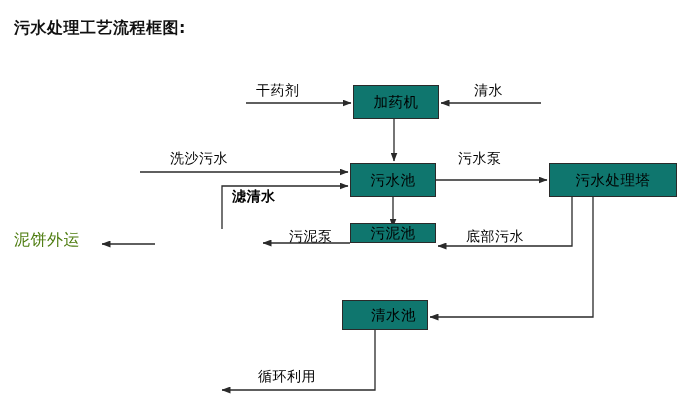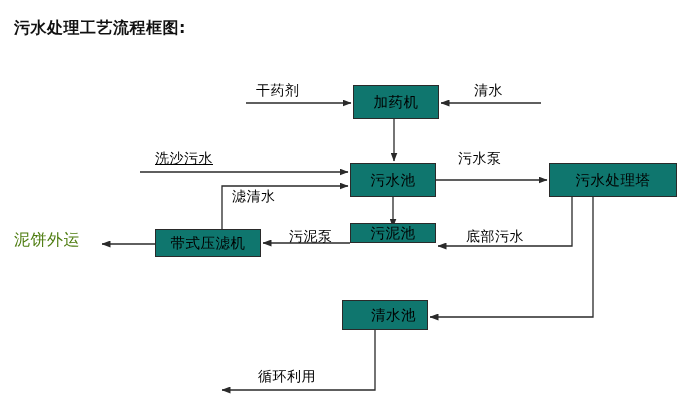--- a/index.html
+++ b/index.html
@@ -116,39 +116,36 @@
   </div>
 
   <div class="node-box" style="left:549px; top:163px; width:128px; height:34px;">
     <span>污水处理塔</span>
   </div>
 
   <div class="node-box" style="left:350px; top:163px; width:86px; height:34px;">
     <span>污水池</span>
   </div>
 
-  <div class="node-box" style="left:155px; top:229px; width:106px; height:28px;">
-    <span>带式压滤机</span>
-  </div>
 
   <div class="node-box" style="left:350px; top:223px; width:86px; height:20px;">
     <span>污泥池</span>
   </div>
 
   <div class="node-box" style="left:342px; top:300px; width:86px; height:30px;padding-left:17px;">
     <span>清水池</span>
   </div>
 
   <div class="edge-label" style="left:256px; top:82px;">干药剂</div>
 
   <div class="edge-label" style="left:474px; top:82px;">清水</div>
 
-  <div class="edge-label" style="left:155px; top:150px;text-decoration:underline;">洗沙污水</div>
+  <div class="edge-label" style="left:170px; top:150px;">洗沙污水</div>
 
-  <div class="edge-label" style="left:232px; top:188px;">滤清水</div>
+  <div class="edge-label" style="left:232px; top:188px;font-weight:bold;">滤清水</div>
 
   <div class="edge-label" style="left:458px; top:150px;">污水泵</div>
 
   <div class="edge-label" style="left:289px; top:228px;">污泥泵</div>
 
   <div class="edge-label" style="left:466px; top:228px;">底部污水</div>
 
   <div class="edge-label" style="left:258px; top:368px;">循环利用</div>
 
   <div class="terminal-label" style="left:14px; top:230px;">泥饼外运</div>

